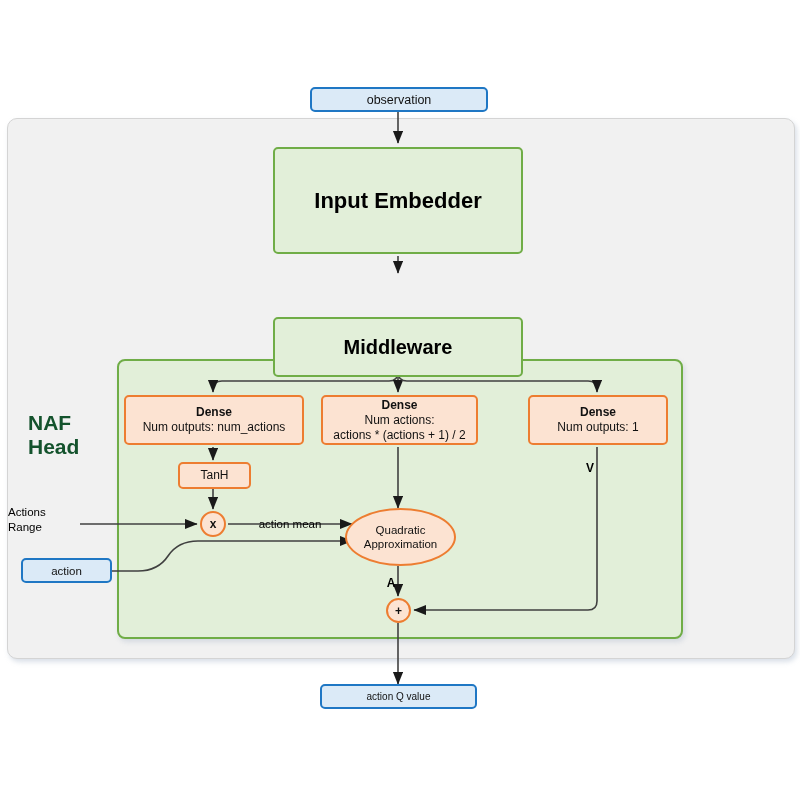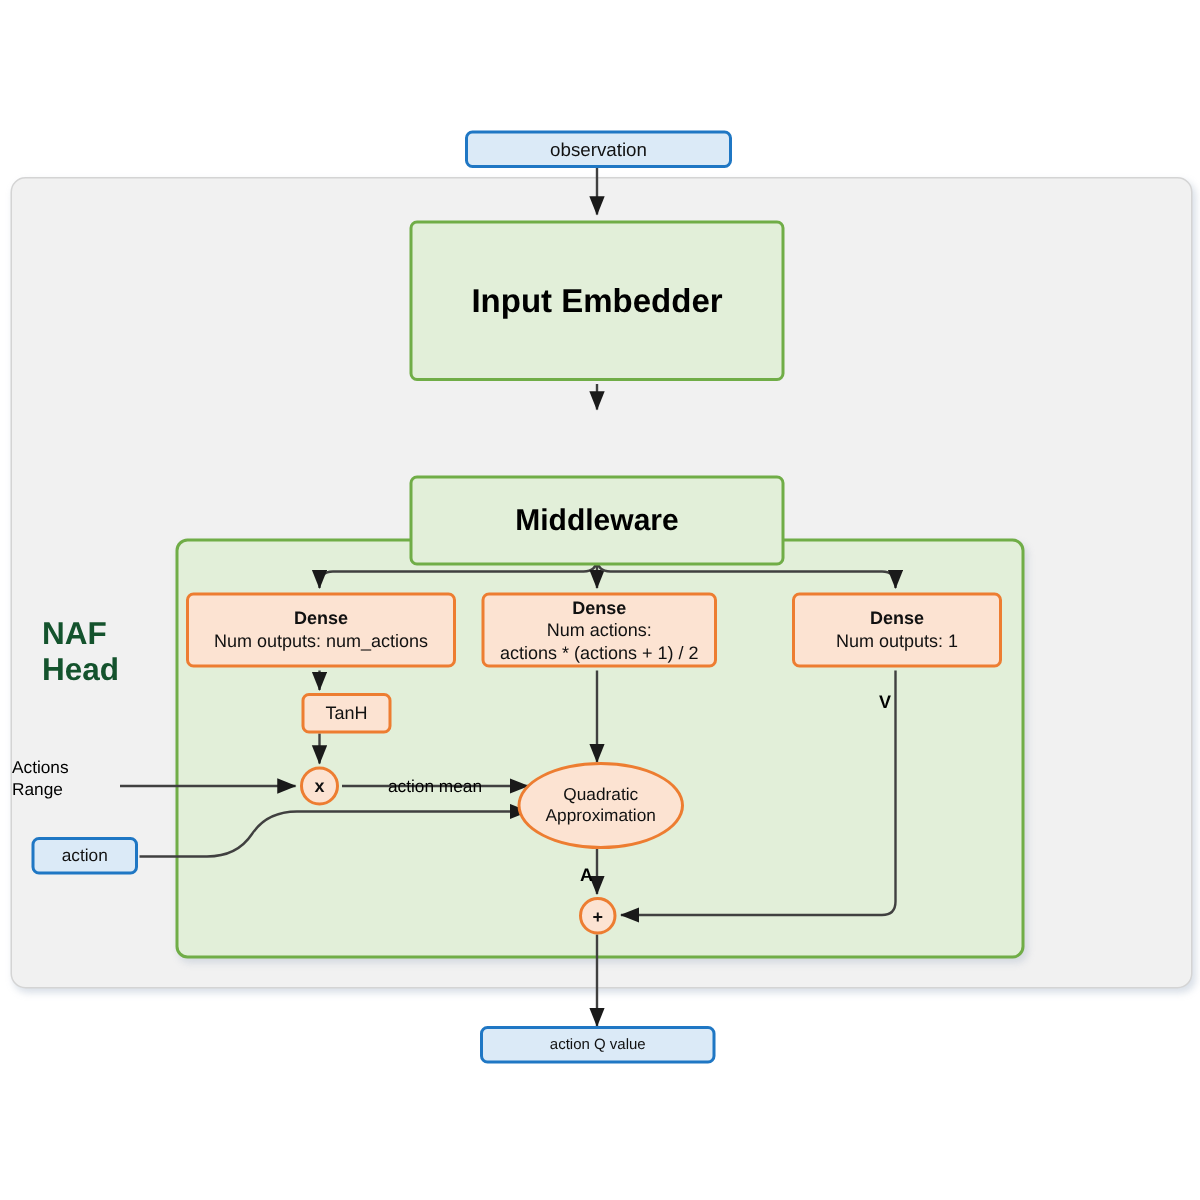--- a/index.html
+++ b/index.html
@@ -95,34 +95,34 @@
     <span class="ttl">Dense</span>
     <span>Num actions:</span>
     <span>actions * (actions + 1) / 2</span>
   </div>
 
   <div class="node orange-box" style="left:528px;top:395px;width:140px;height:50px;flex-direction:column;">
     <span class="ttl">Dense</span>
     <span>Num outputs: 1</span>
   </div>
 
-  <div class="node orange-box" style="left:178px;top:462px;width:60px;height:27px;margin-left:23px;">
+  <div class="node orange-box" style="left:178px;top:462px;width:73px;height:27px;">
     <span>TanH</span>
   </div>
 
   <div id="actions-range">
     <div>Actions</div>
     <div>Range</div>
   </div>
 
   <div class="node op-circle" style="left:200px;top:511px;width:26px;height:26px;">
     <span>x</span>
   </div>
 
-  <div class="node io-box" style="left:21px;top:558px;width:71px;height:25px;font-size:11.5px;">
+  <div class="node io-box" style="left:21px;top:558px;width:91px;height:25px;font-size:11.5px;">
     <span>action</span>
   </div>
 
   <div class="node ellipse" style="left:345px;top:508px;width:111px;height:58px;flex-direction:column;">
     <span>Quadratic</span>
     <span>Approximation</span>
   </div>
 
   <div class="node op-circle" style="left:386px;top:598px;width:25px;height:25px;">
     <span>+</span>

